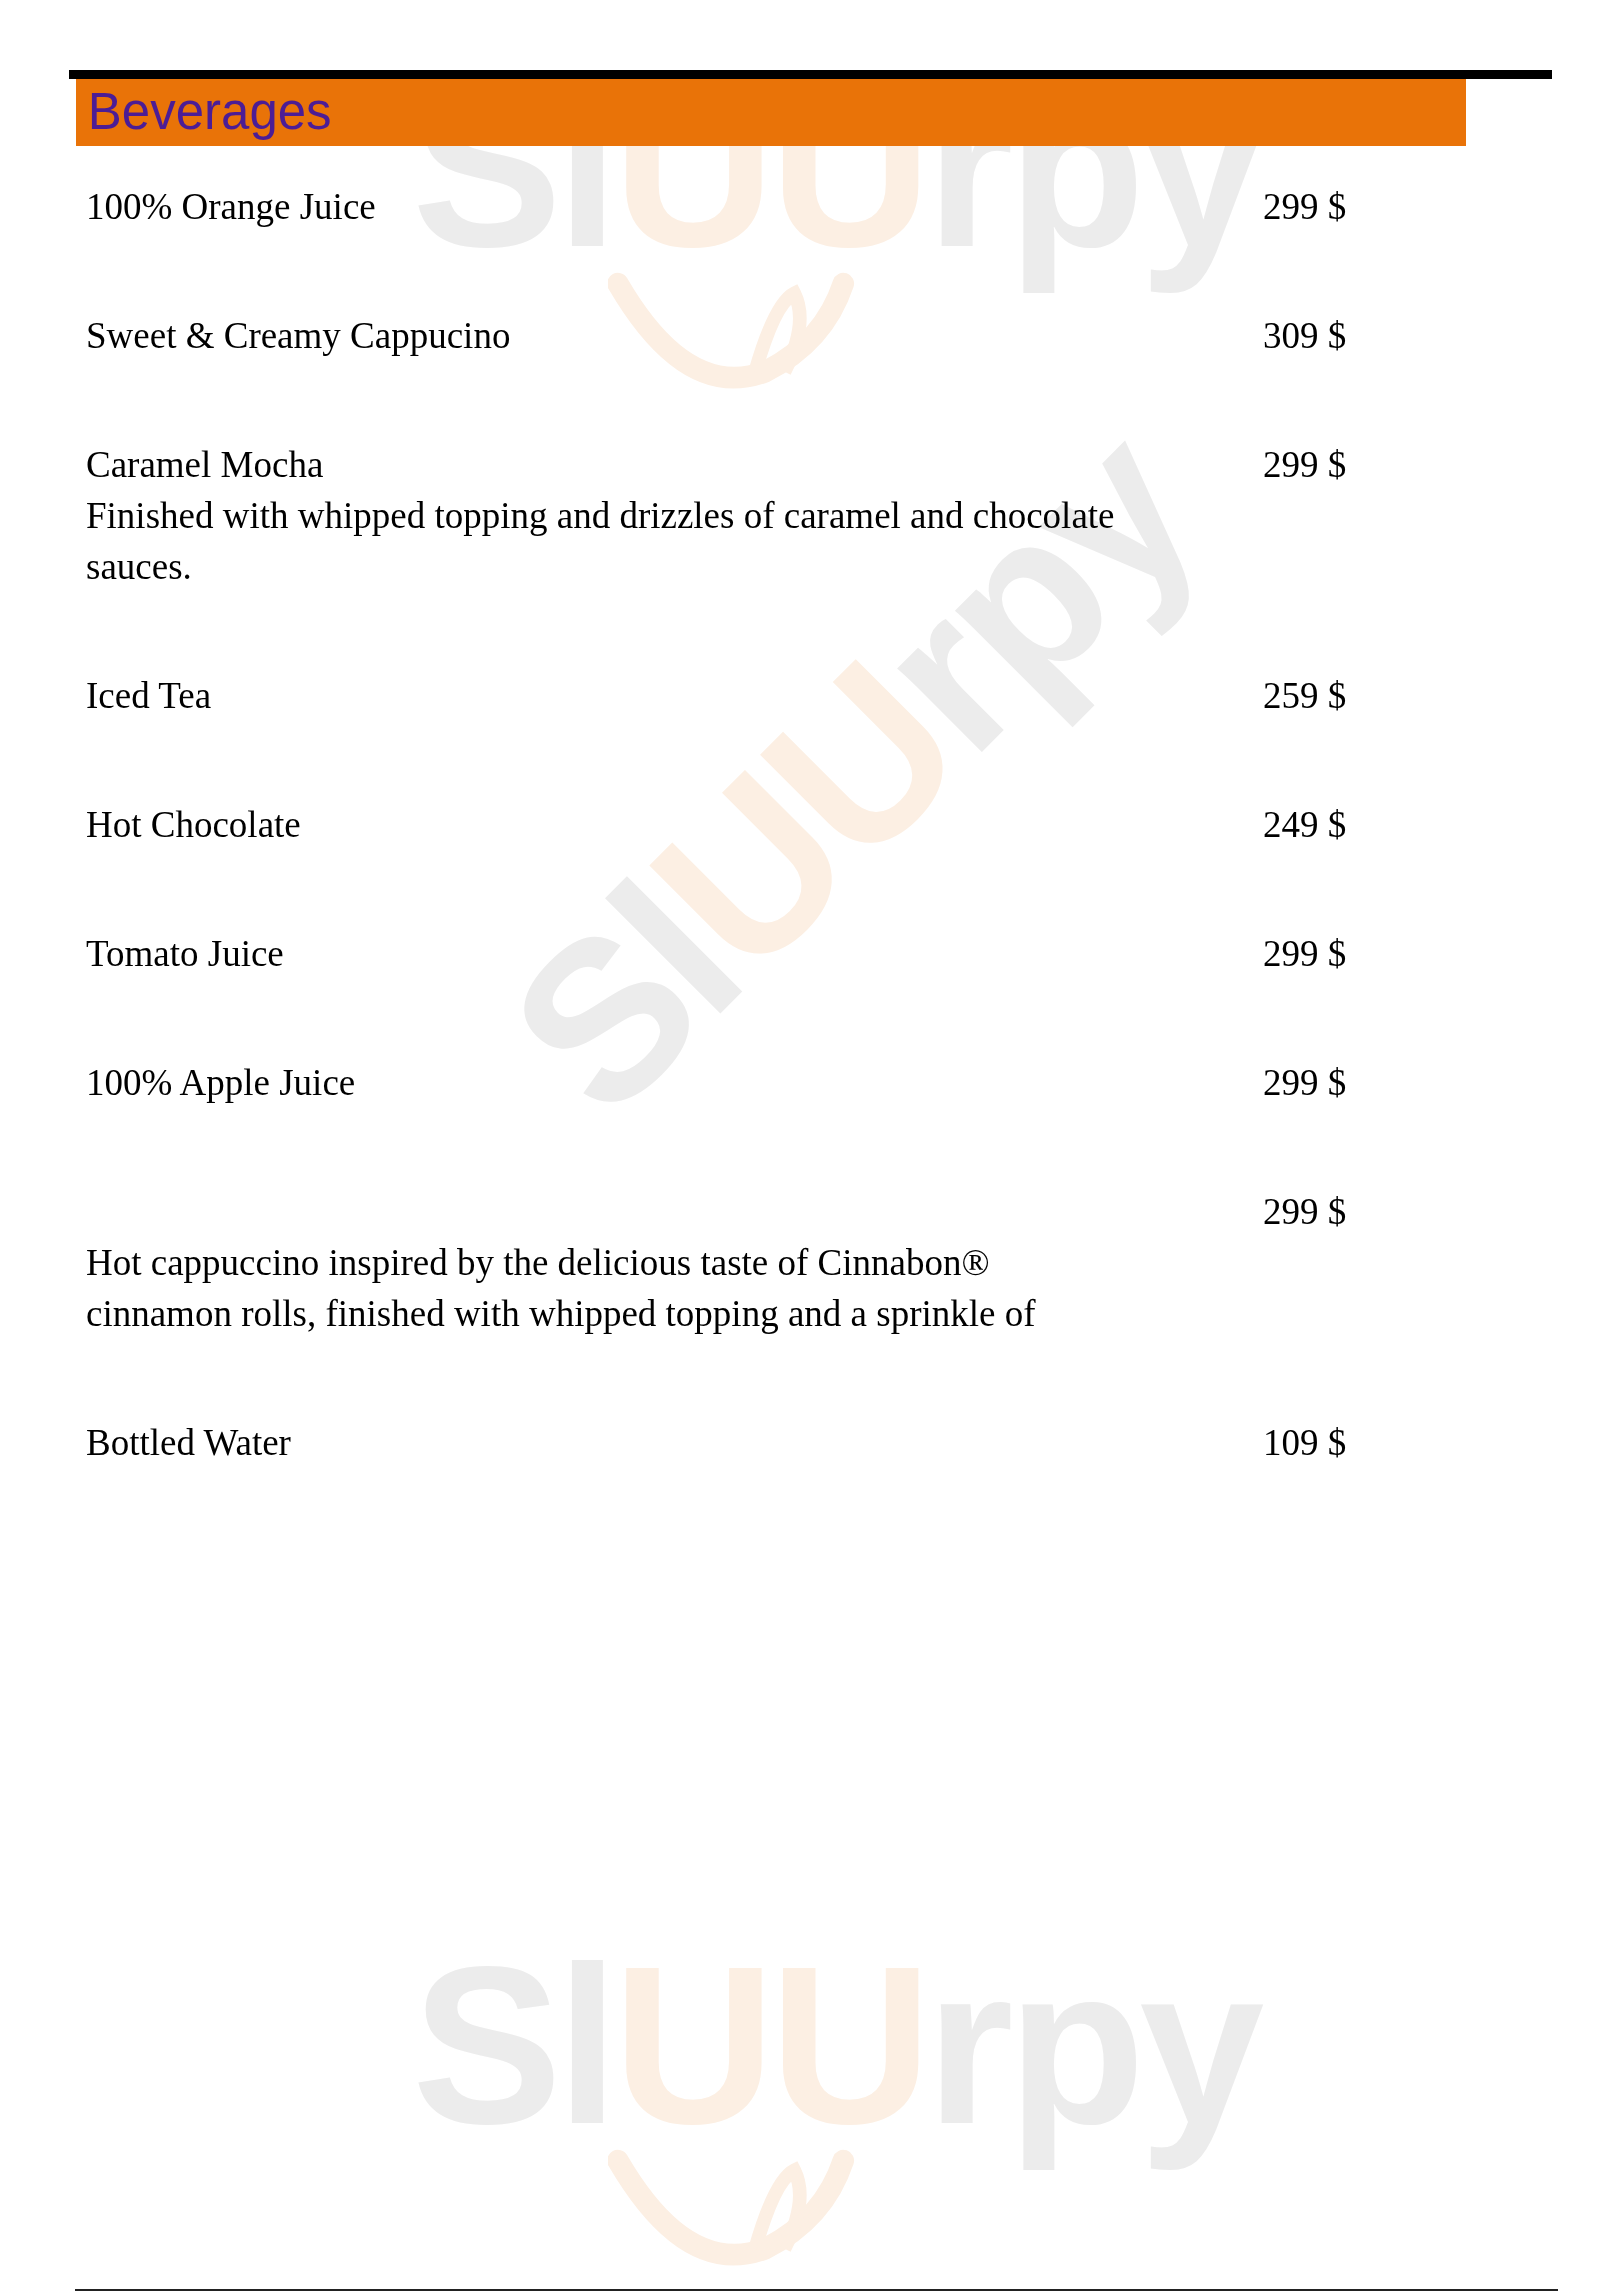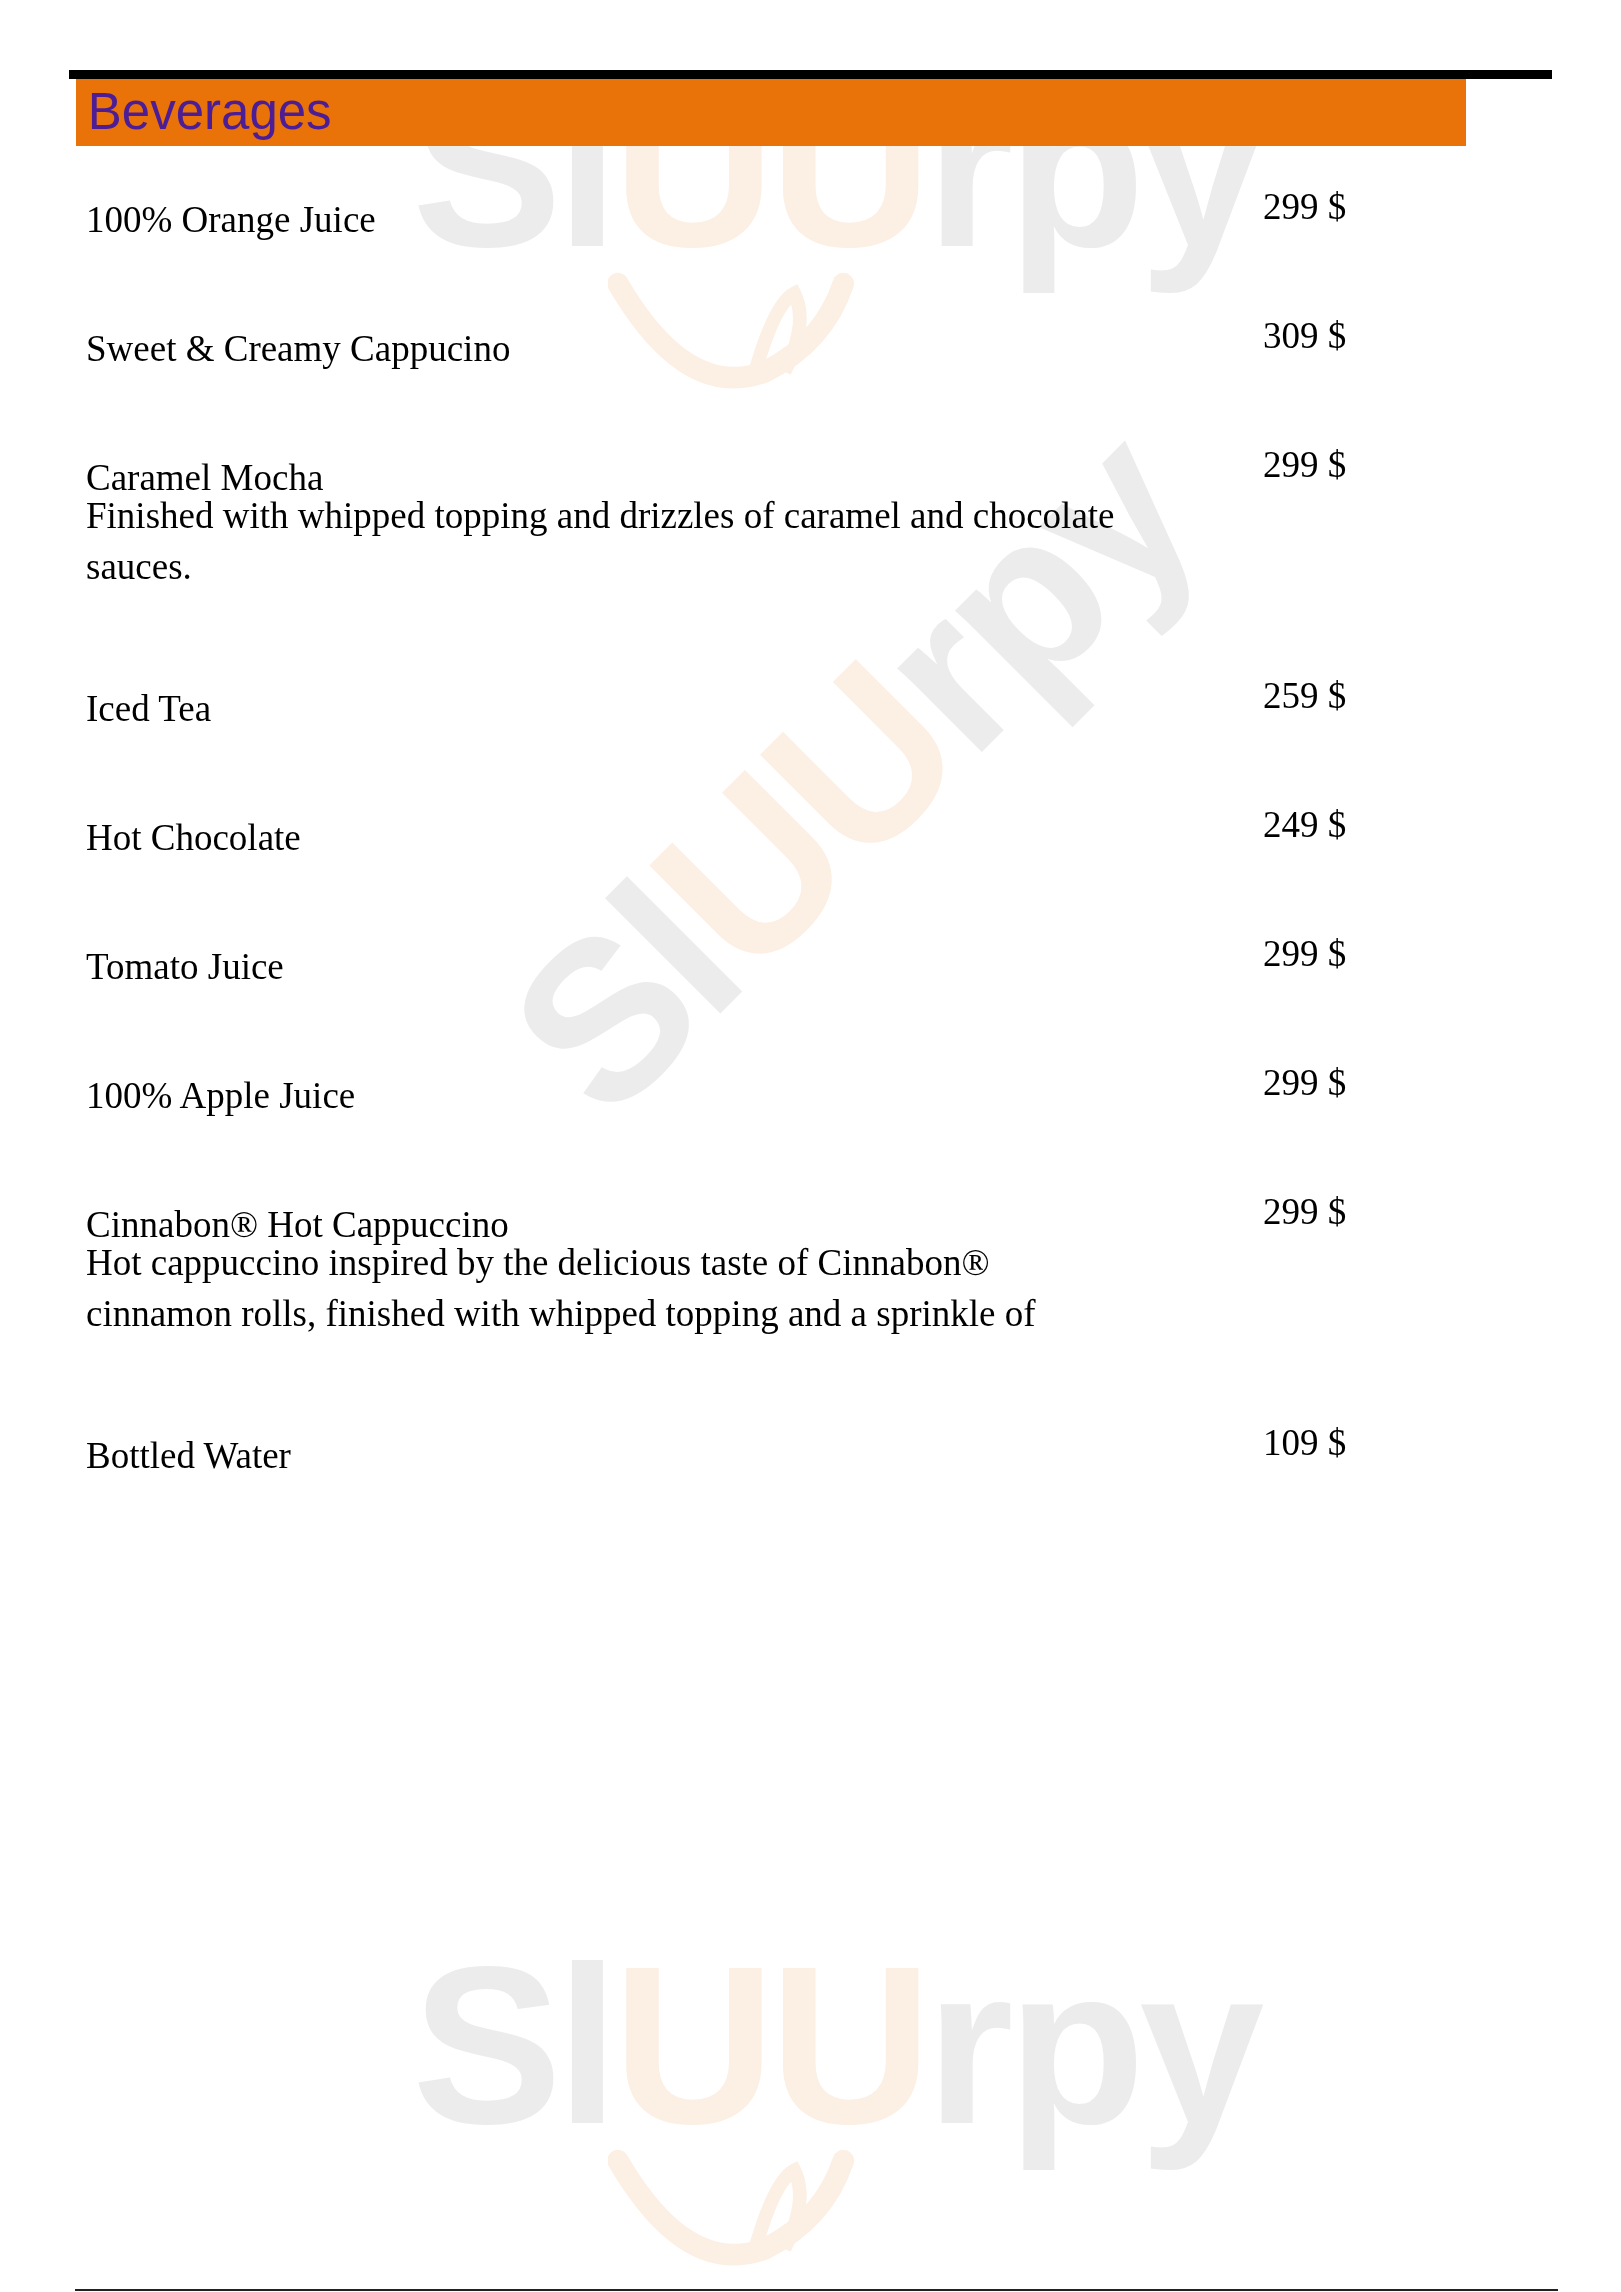--- a/index.html
+++ b/index.html
@@ -24,21 +24,21 @@
   .wm-grey { color: #ececec; }
   .wm-peach { color: #fcefe3; }
   .wm-swirl { position: absolute; }
 
   .items { position: absolute; left: 86px; top: 181px; width: 1470px; z-index: 2; }
   .item { position: relative; margin-bottom: 78px; }
   .item-row { position: relative; height: 51px; }
   .item-name, .item-desc-line, .item-price {
     font-family: "Liberation Serif", serif; font-size: 37px; line-height: 51px; color: #000000; white-space: nowrap;
   }
-  .item-name { position: absolute; left: 0; top: 0; margin-top: 13px; }
+  .item-name { position: absolute; left: 0; top: 0; }
   .item-price { position: absolute; left: 1177px; top: 0; }
   .item-desc { display: block; }
   .item-desc-line { display: block; height: 51px; }
 </style>
 </head>
 <body>
 
 <div class="page">
 
   <div class="wm" style="left:412px; top:39px;">
@@ -117,21 +117,20 @@
 
     <div class="item">
       <div class="item-row">
         <span class="item-name">100% Apple Juice</span>
         <span class="item-price">299 $</span>
       </div>
     </div>
 
     <div class="item">
       <div class="item-row">
-        <span class="item-name">Cinnabon® Hot Cappuccino</span>
         <span class="item-price">299 $</span>
       </div>
       <div class="item-desc">
         <span class="item-desc-line">Hot cappuccino inspired by the delicious taste of Cinnabon®</span>
         <span class="item-desc-line">cinnamon rolls, finished with whipped topping and a sprinkle of</span>
       </div>
     </div>
 
     <div class="item">
       <div class="item-row">

